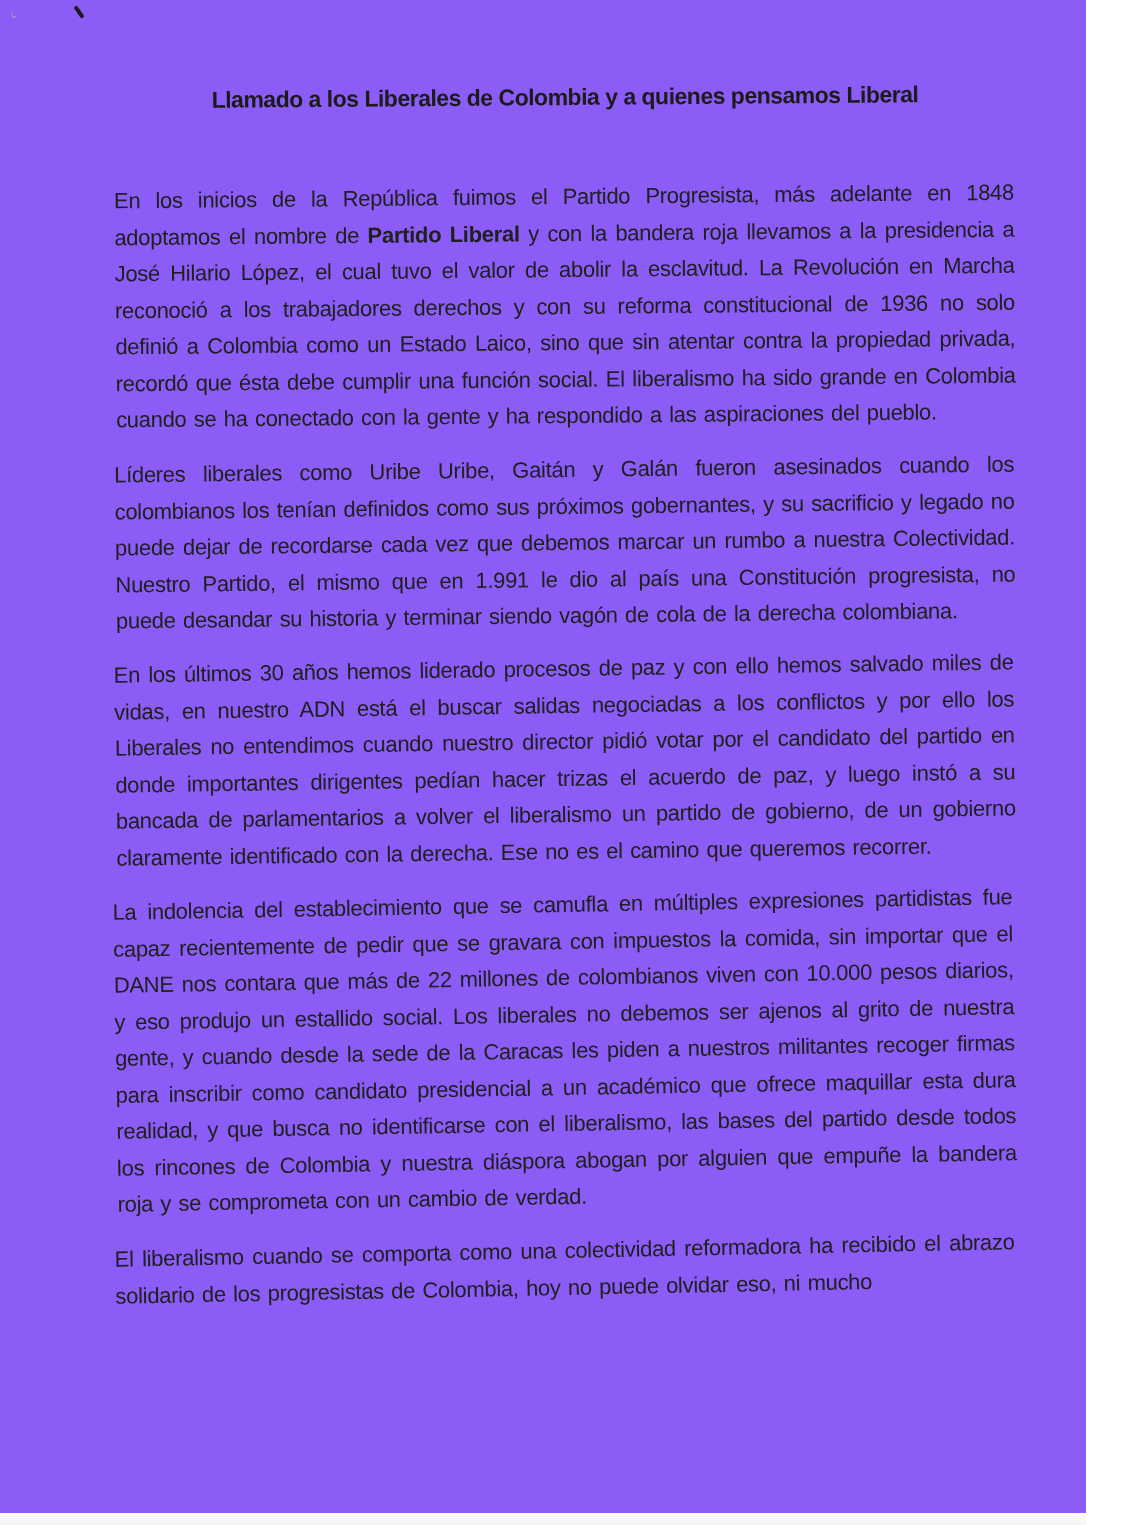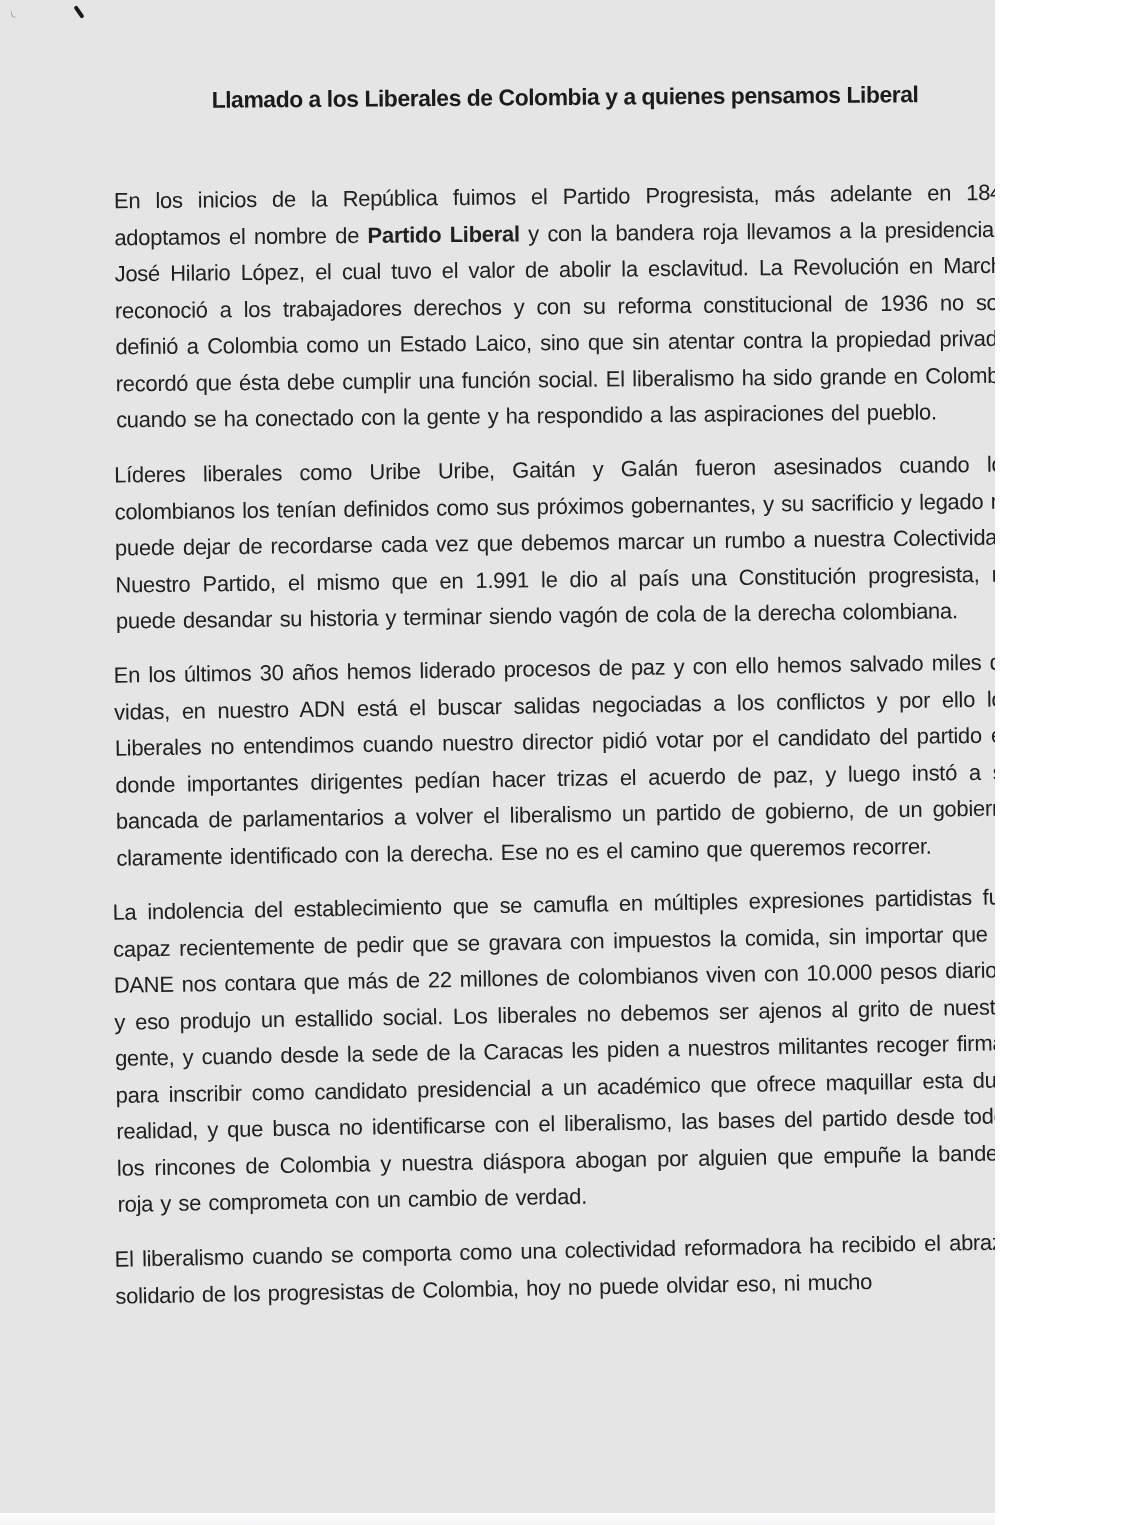--- a/index.html
+++ b/index.html
@@ -3,23 +3,23 @@
 <meta charset="utf-8">
 <title>Documento escaneado</title>
 <style>
   html, body {
     margin: 0;
     padding: 0;
     background: #ffffff;
   }
   .page {
     position: relative;
-    width: 995px;
+    width: 1086px;
     height: 1525px;
-    background: #e5e5e5;
+    background: #8b5cf6;
     overflow: hidden;
     font-family: "Liberation Sans", sans-serif;
     color: #212121;
   }
   .content {
     position: absolute;
     left: 115px;
     top: 84px;
     width: 900px;
   }

